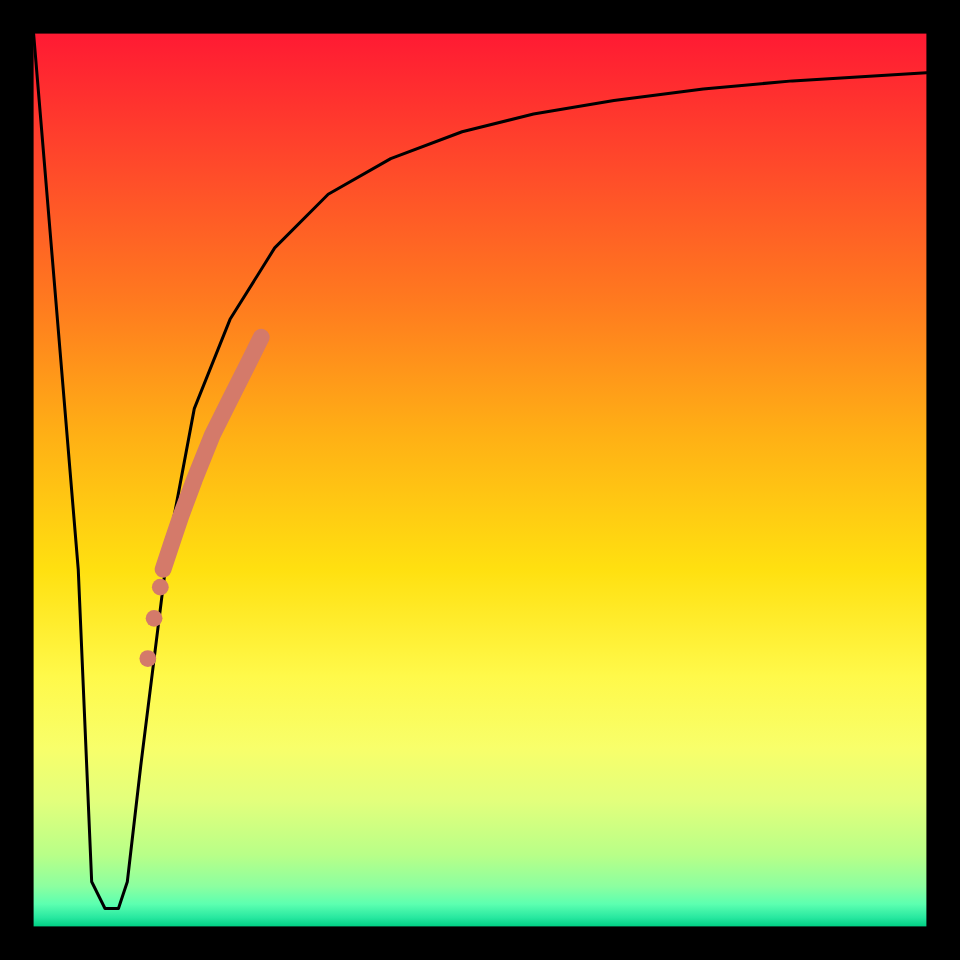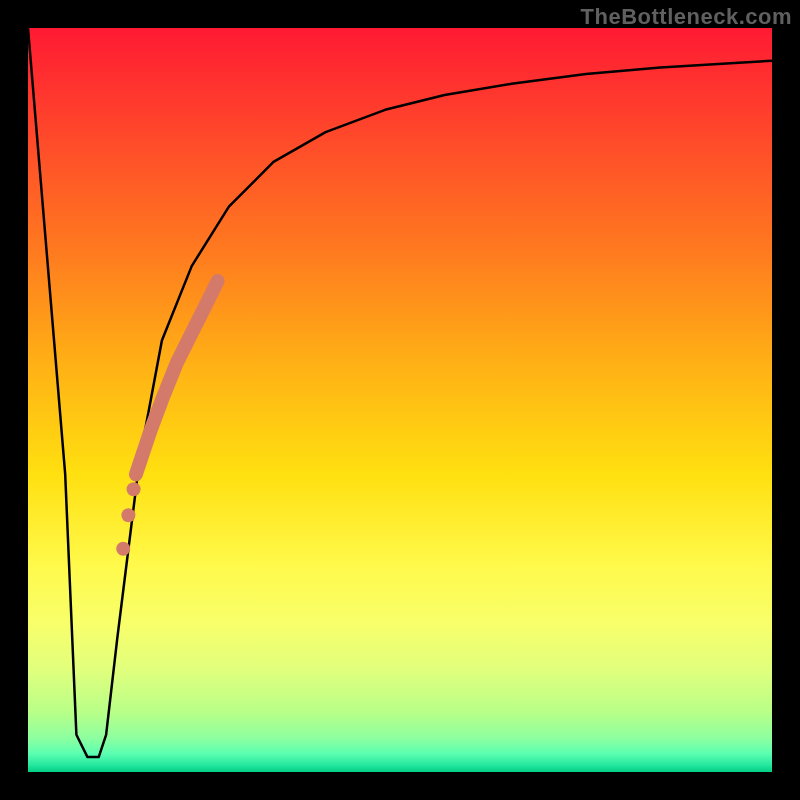--- a/index.html
+++ b/index.html
@@ -66,14 +66,13 @@
   <svg class="curve" viewBox="0 0 744 744">
     <path id="main-curve" fill="none" stroke="#000000" stroke-width="2.5" stroke-linejoin="round" stroke-linecap="round" d="M0.0 0.0 L37.2 446.4 L48.4 706.8 L59.5 729.1 L70.7 729.1 L78.1 706.8 L89.3 610.1 L111.6 431.5 L133.9 312.5 L163.7 238.1 L200.9 178.6 L245.5 133.9 L297.6 104.2 L357.1 81.8 L416.6 67.0 L483.6 55.8 L558.0 46.1 L632.4 39.4 L706.8 35.0 L744.0 32.7 "></path>
     <path id="highlight-seg" fill="none" stroke="#d47a6a" stroke-width="14" stroke-linecap="round" d="M107.9 446.4 L115.3 424.1 L122.8 401.8 L133.9 372.0 L148.8 334.8 L163.7 305.0 L178.6 275.3 L189.7 253.0 "></path>
     <g id="highlight-dots">
         <circle cx="105.6" cy="461.3" r="7" fill="#d47a6a"></circle>
         <circle cx="100.4" cy="487.3" r="7" fill="#d47a6a"></circle>
         <circle cx="95.2" cy="520.8" r="7" fill="#d47a6a"></circle>
       </g>
   </svg>
 
-  <div class="watermark">TheBottleneck.com</div>
 </div>
 
 </body></html>

